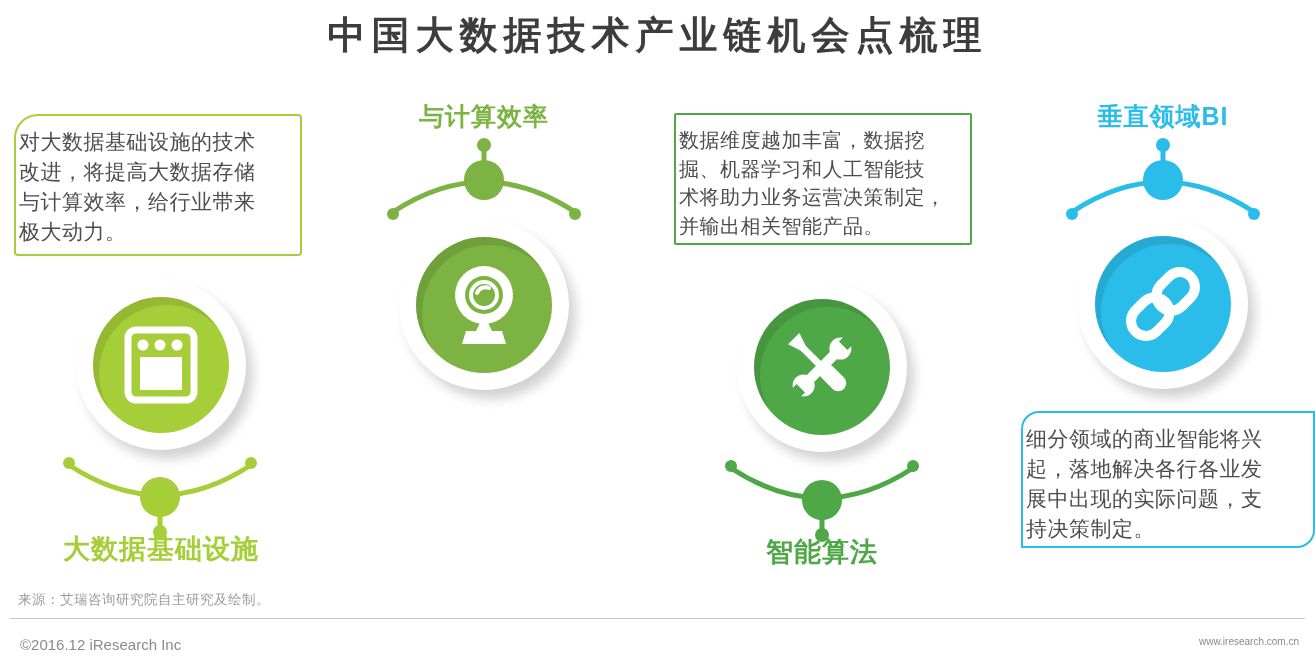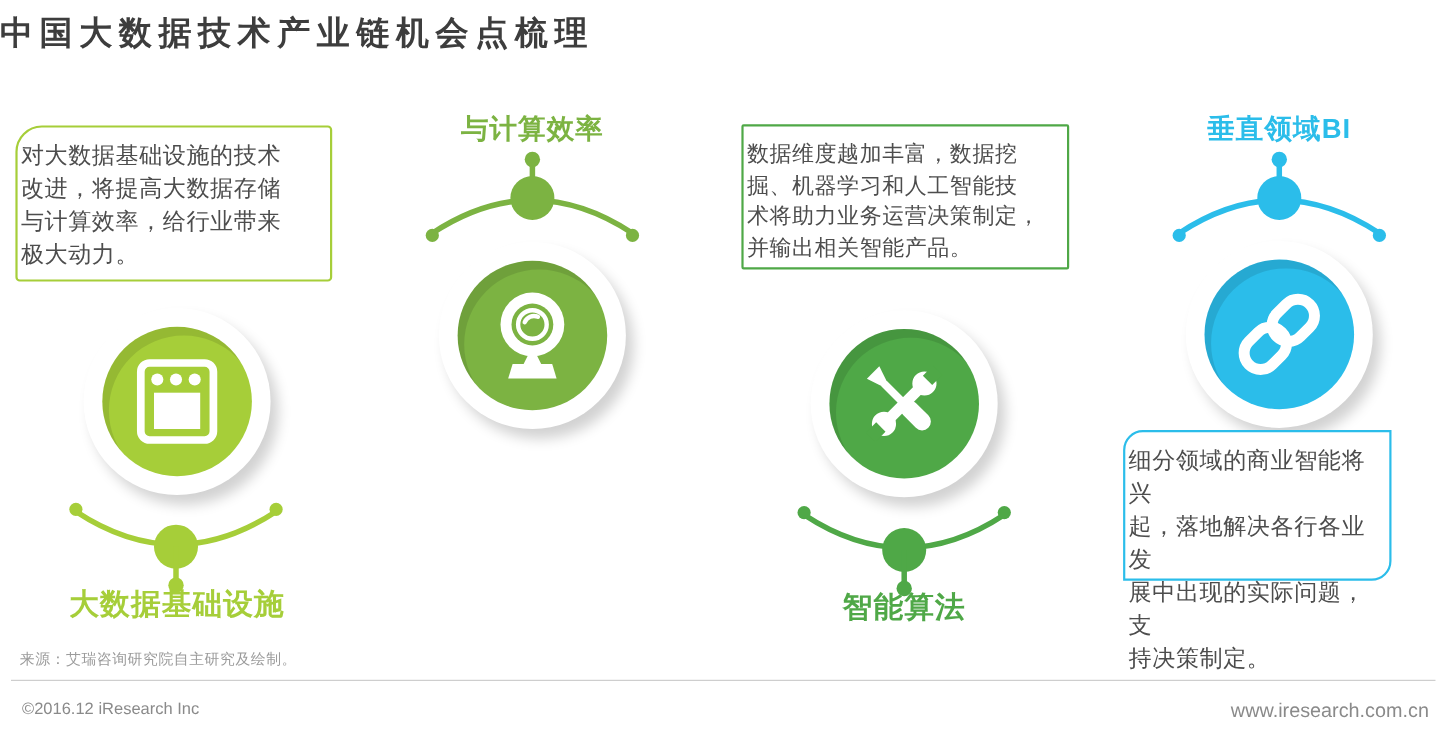--- a/index.html
+++ b/index.html
@@ -1,32 +1,32 @@
 <!DOCTYPE html>
 <html style="--title-text: #3d3d3d; --body-text: #4d4d4d; --source-text: #9b9b9b; --footer-text: #8a8a8a; --col1-accent: #a6ce39; --col2-accent: #7cb342; --col3-accent: #4fa847; --col4-accent: #2bbdea;"><head>
 <meta charset="utf-8">
 <style>
   html,body{margin:0;padding:0;background:#ffffff;}
   .page{
     position:relative;width:1315px;height:664px;background:#fff;overflow:hidden;
     font-family:"Liberation Sans","DejaVu Sans",sans-serif;
   }
   .title{
-    position:absolute;left:0;top:10px;width:100%;margin:0;text-align:left;
-    font-size:30px;font-weight:700;letter-spacing:6px;color:var(--title-text);
+    position:absolute;left:0;top:10px;width:100%;margin:0;text-align:center;
+    font-size:38px;font-weight:700;letter-spacing:6px;color:var(--title-text);
   }
   .textbox{
     position:absolute;box-sizing:border-box;background:#fff;border:2px solid;
     padding:11px 3px;font-size:21px;line-height:1.43;color:var(--body-text);
     white-space:pre-line;letter-spacing:0.5px;
   }
   .box1{left:14px;top:114px;width:288px;height:142px;border-color:var(--col1-accent);border-radius:24px 4px 4px 4px;}
   .box2{left:346px;top:419px;width:286px;height:130px;border-color:var(--col2-accent);border-radius:2px;}
   .box3{left:674px;top:113px;width:298px;height:132px;border-color:var(--col3-accent);border-radius:2px;font-size:20px;}
-  .box4{left:1021px;top:391px;width:244px;height:137px;border-color:var(--col4-accent);border-radius:18px 0 18px 0;}
+  .box4{left:1021px;top:411px;width:294px;height:137px;border-color:var(--col4-accent);border-radius:18px 0 18px 0;font-family:Liberation Serif, serif;}
   .badge{
     position:absolute;width:170px;height:170px;border-radius:50%;background:#fff;
     box-shadow:7px 9px 12px rgba(0,0,0,0.18);
     display:flex;align-items:center;justify-content:center;
   }
   .badge-inner{
     width:136px;height:136px;border-radius:50%;
     display:flex;align-items:center;justify-content:center;
     box-shadow:inset 6px 8px 0 rgba(0,0,0,0.10);
   }
@@ -53,21 +53,21 @@
   }
   .l1{left:161px;top:531px;font-size:27px;color:var(--col1-accent);}
   .l2{left:484px;top:100px;font-size:25px;color:var(--col2-accent);}
   .l3{left:822px;top:534px;font-size:27px;color:var(--col3-accent);}
   .l4{left:1163px;top:100px;font-size:25px;color:var(--col4-accent);}
   .source-note{
     position:absolute;left:18px;top:591px;font-size:13.5px;color:var(--source-text);letter-spacing:0.5px;
   }
   .divider{position:absolute;left:10px;top:618px;width:1295px;height:0;border-top:1px solid #c9c9c9;}
   .footer-left{position:absolute;left:20px;top:636px;font-size:15px;color:var(--footer-text);}
-  .footer-right{position:absolute;right:16px;top:636px;font-size:18px;color:var(--footer-text);}
+  .footer-right{position:absolute;right:16px;top:636px;font-size:10px;color:var(--footer-text);}
 </style>
 </head>
 <body>
 
 <div class="page">
 
   <h1 class="title">中国大数据技术产业链机会点梳理</h1>
 
   <div class="textbox box1">对大数据基础设施的技术
 改进，将提高大数据存储

